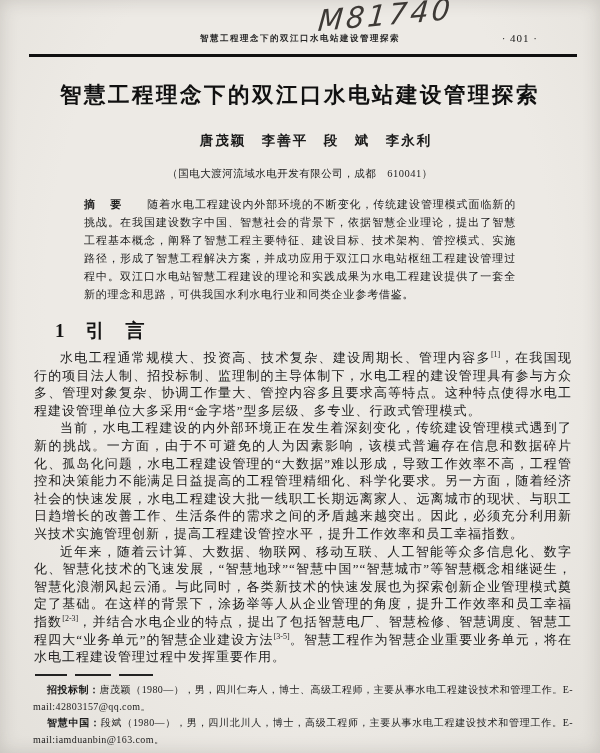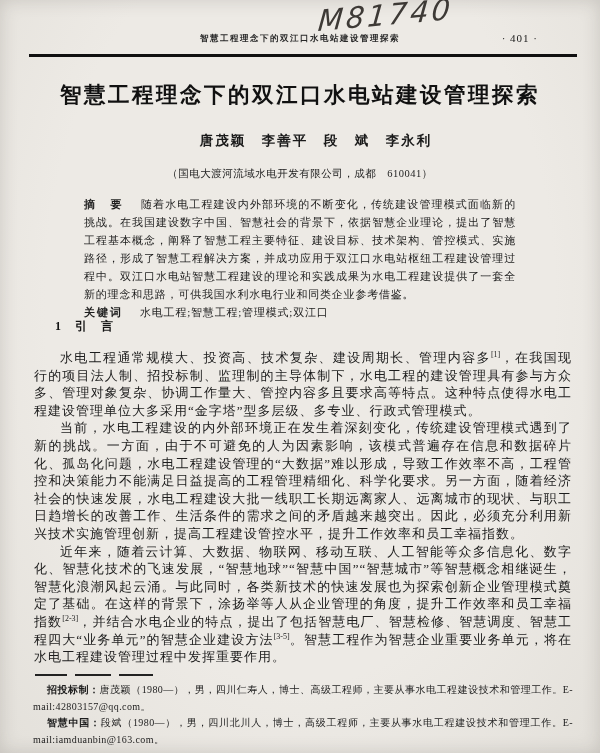--- a/index.html
+++ b/index.html
@@ -42,24 +42,24 @@
   }
   .affil{
     position:absolute;top:167px;left:0;right:0;
     text-align:center;font-size:10.5px;letter-spacing:.5px;color:#222;
   }
   .abstract{
     position:absolute;top:195px;left:84px;right:84px;
     font-size:11px;line-height:18px;letter-spacing:.8px;text-align:justify;
   }
   .abstract p{margin:0;}
-  .abslabel,.kwlabel{font-weight:bold;margin-right:17px;letter-spacing:2px;}
+  .abslabel,.kwlabel{font-weight:bold;margin-right:24px;letter-spacing:2px;}
   .sec{
     position:absolute;top:318px;left:55px;margin:0;
-    font-size:12px;font-weight:bold;letter-spacing:1px;color:#141414;
+    font-size:19px;font-weight:bold;letter-spacing:1px;color:#141414;
   }
   .body{
     position:absolute;top:349px;left:34px;right:28px;
     font-size:13px;line-height:17.6px;letter-spacing:1px;text-align:justify;
   }
   .body p{margin:0;text-indent:2em;}
   sup.cite{font-size:8px;letter-spacing:0;line-height:0;vertical-align:super;}
   .footrule{
     position:absolute;top:674px;left:35px;width:118px;height:2px;
     background:linear-gradient(90deg,#222 0 32px,transparent 32px 40px,#222 40px 76px,transparent 76px 84px,#222 84px 118px);
@@ -86,21 +86,20 @@
   <div class="headrule"></div>
 
   <h1 class="title">智慧工程理念下的双江口水电站建设管理探索</h1>
 
   <div class="authors">唐茂颖　李善平　段　斌　李永利</div>
 
   <div class="affil">（国电大渡河流域水电开发有限公司，成都　610041）</div>
 
   <div class="abstract">
     <p><span class="abslabel">摘　要</span><span>随着水电工程建设内外部环境的不断变化，传统建设管理模式面临新的挑战。在我国建设数字中国、智慧社会的背景下，依据智慧企业理论，提出了智慧工程基本概念，阐释了智慧工程主要特征、建设目标、技术架构、管控模式、实施路径，形成了智慧工程解决方案，并成功应用于双江口水电站枢纽工程建设管理过程中。双江口水电站智慧工程建设的理论和实践成果为水电工程建设提供了一套全新的理念和思路，可供我国水利水电行业和同类企业参考借鉴。</span></p>
-    <p><span class="kwlabel">关键词</span><span>水电工程;智慧工程;管理模式;双江口</span></p>
   </div>
 
   <h2 class="sec">1　引　言</h2>
 
   <div class="body" id="paras">
       <p><span>水电工程通常规模大、投资高、技术复杂、建设周期长、管理内容多</span><sup class="cite">[1]</sup><span>，在我国现行的项目法人制、招投标制、监理制的主导体制下，水电工程的建设管理具有参与方众多、管理对象复杂、协调工作量大、管控内容多且要求高等特点。这种特点使得水电工程建设管理单位大多采用“金字塔”型多层级、多专业、行政式管理模式。</span></p>
       <p><span>当前，水电工程建设的内外部环境正在发生着深刻变化，传统建设管理模式遇到了新的挑战。一方面，由于不可避免的人为因素影响，该模式普遍存在信息和数据碎片化、孤岛化问题，水电工程建设管理的“大数据”难以形成，导致工作效率不高，工程管控和决策能力不能满足日益提高的工程管理精细化、科学化要求。另一方面，随着经济社会的快速发展，水电工程建设大批一线职工长期远离家人、远离城市的现状、与职工日趋增长的改善工作、生活条件的需求之间的矛盾越来越突出。因此，必须充分利用新兴技术实施管理创新，提高工程建设管控水平，提升工作效率和员工幸福指数。</span></p>
       <p><span>近年来，随着云计算、大数据、物联网、移动互联、人工智能等众多信息化、数字化、智慧化技术的飞速发展，“智慧地球”“智慧中国”“智慧城市”等智慧概念相继诞生，智慧化浪潮风起云涌。与此同时，各类新技术的快速发展也为探索创新企业管理模式奠定了基础。在这样的背景下，涂扬举等人从企业管理的角度，提升工作效率和员工幸福指数</span><sup class="cite">[2-3]</sup><span>，并结合水电企业的特点，提出了包括智慧电厂、智慧检修、智慧调度、智慧工程四大“业务单元”的智慧企业建设方法</span><sup class="cite">[3-5]</sup><span>。智慧工程作为智慧企业重要业务单元，将在水电工程建设管理过程中发挥重要作用。</span></p>
     </div>
 

